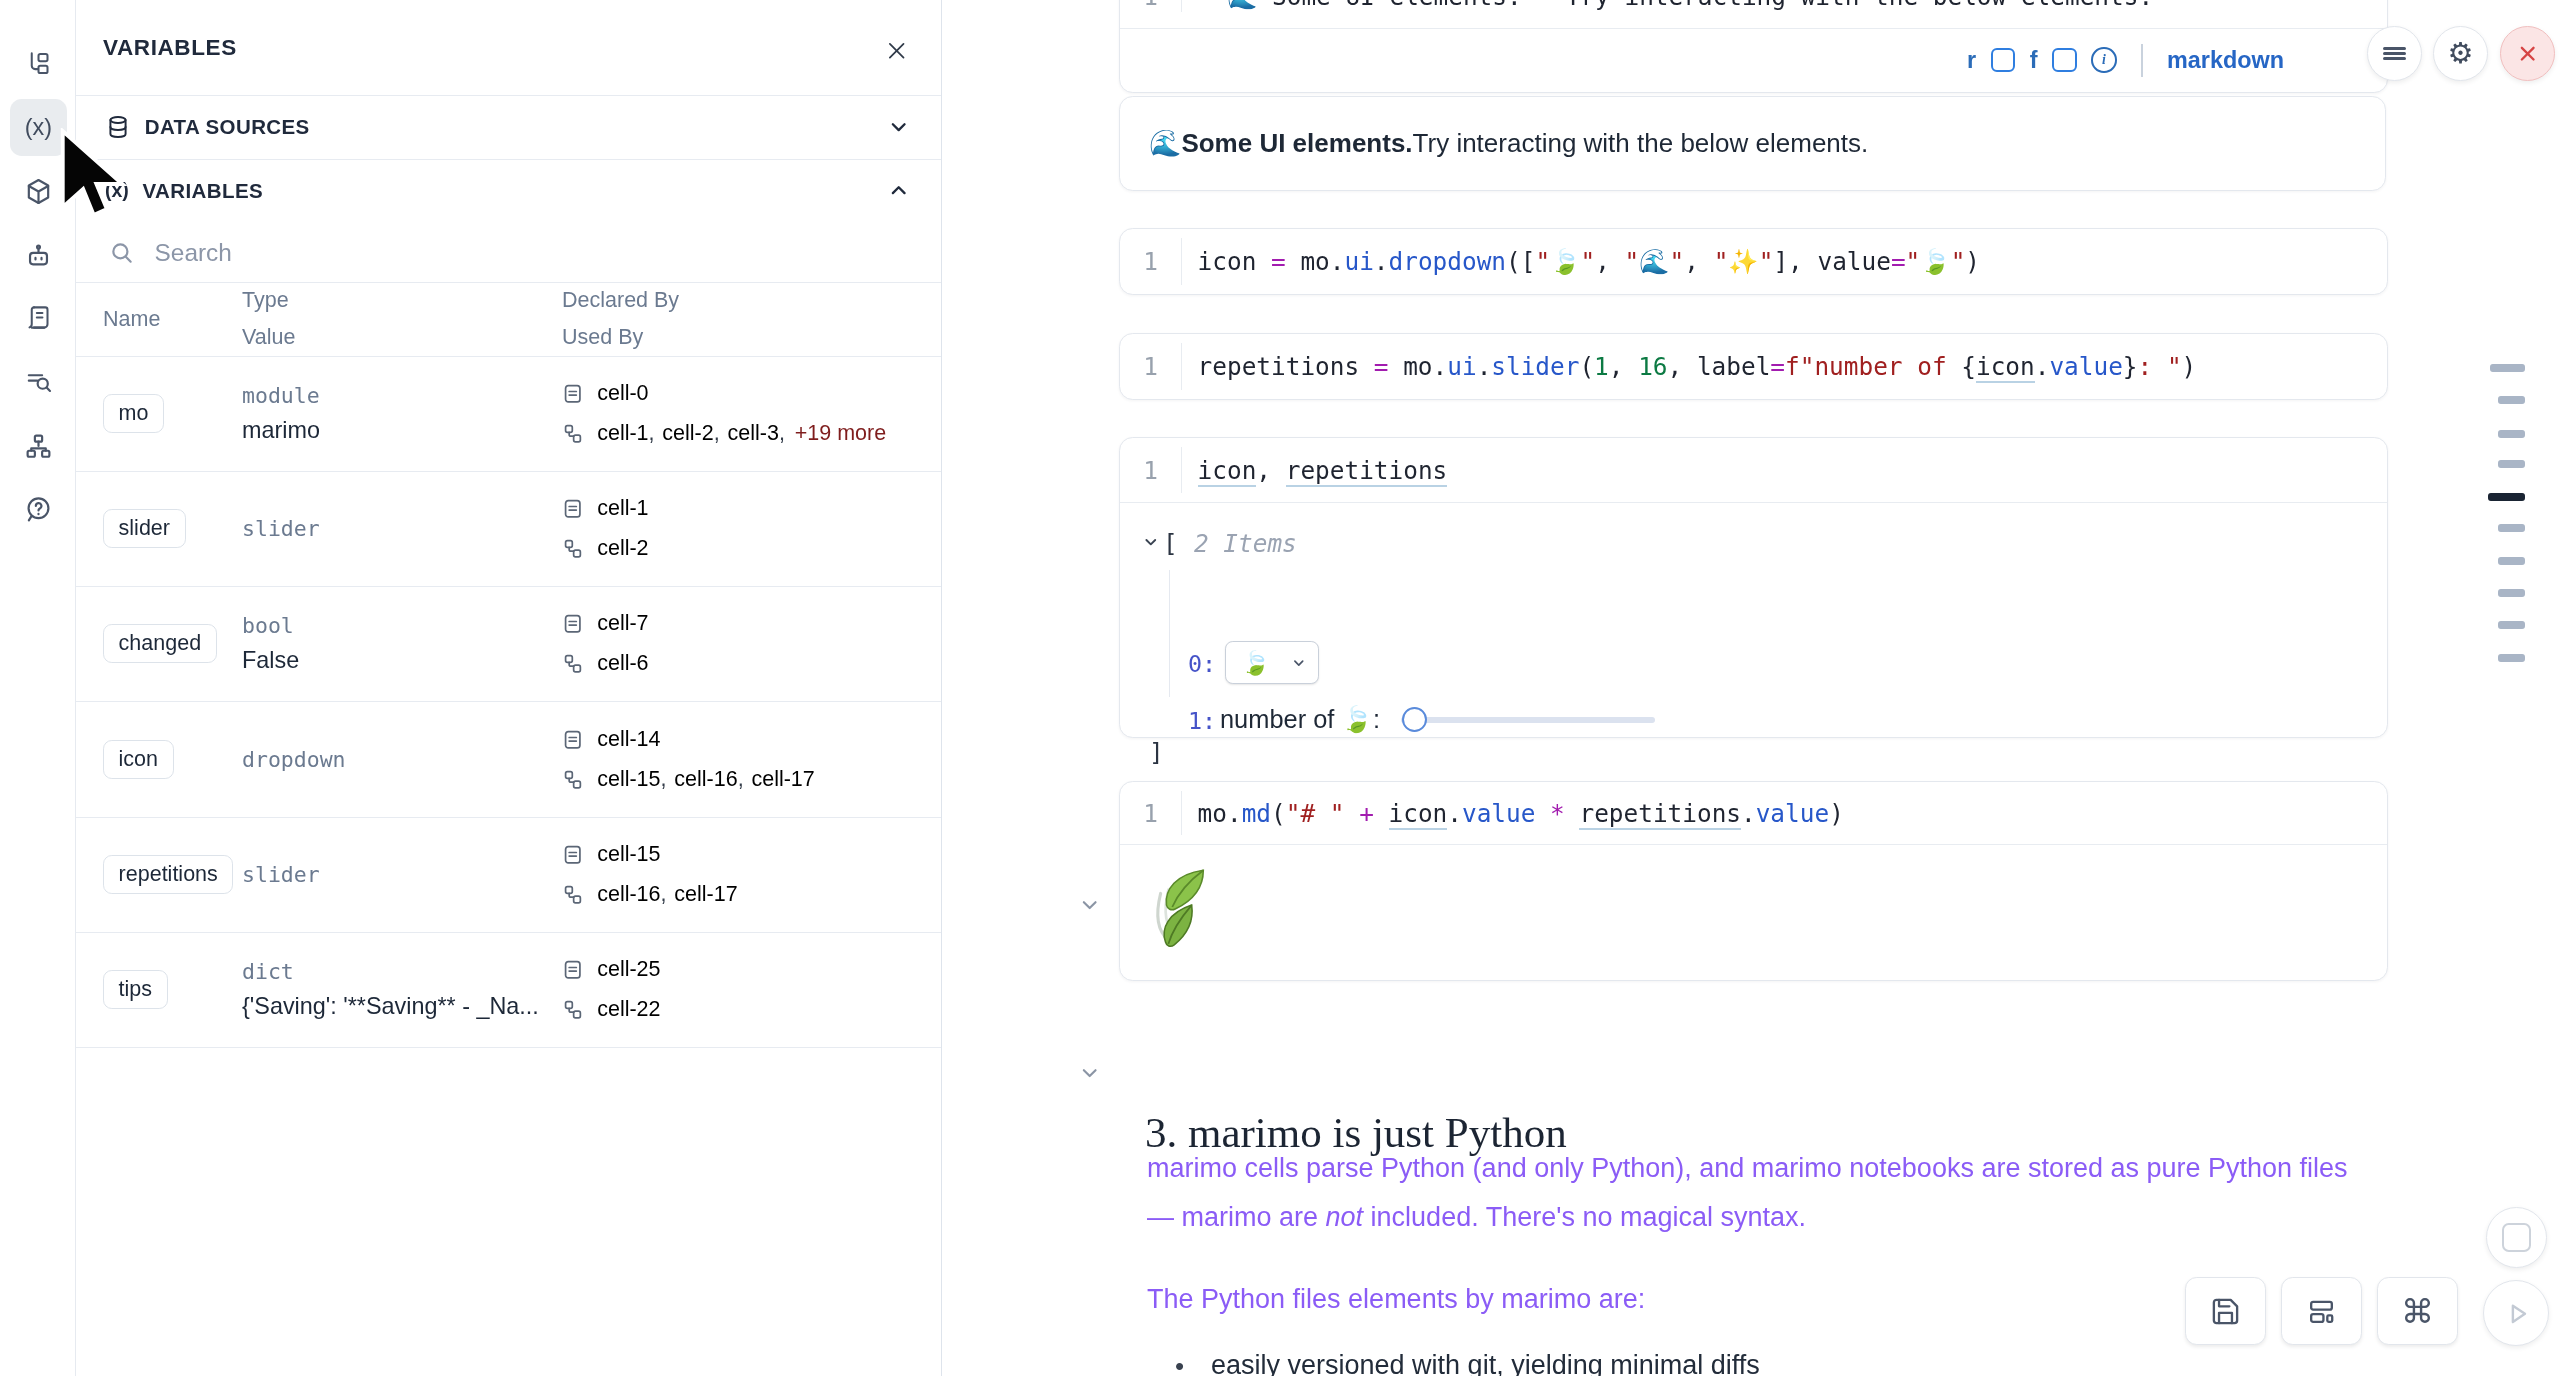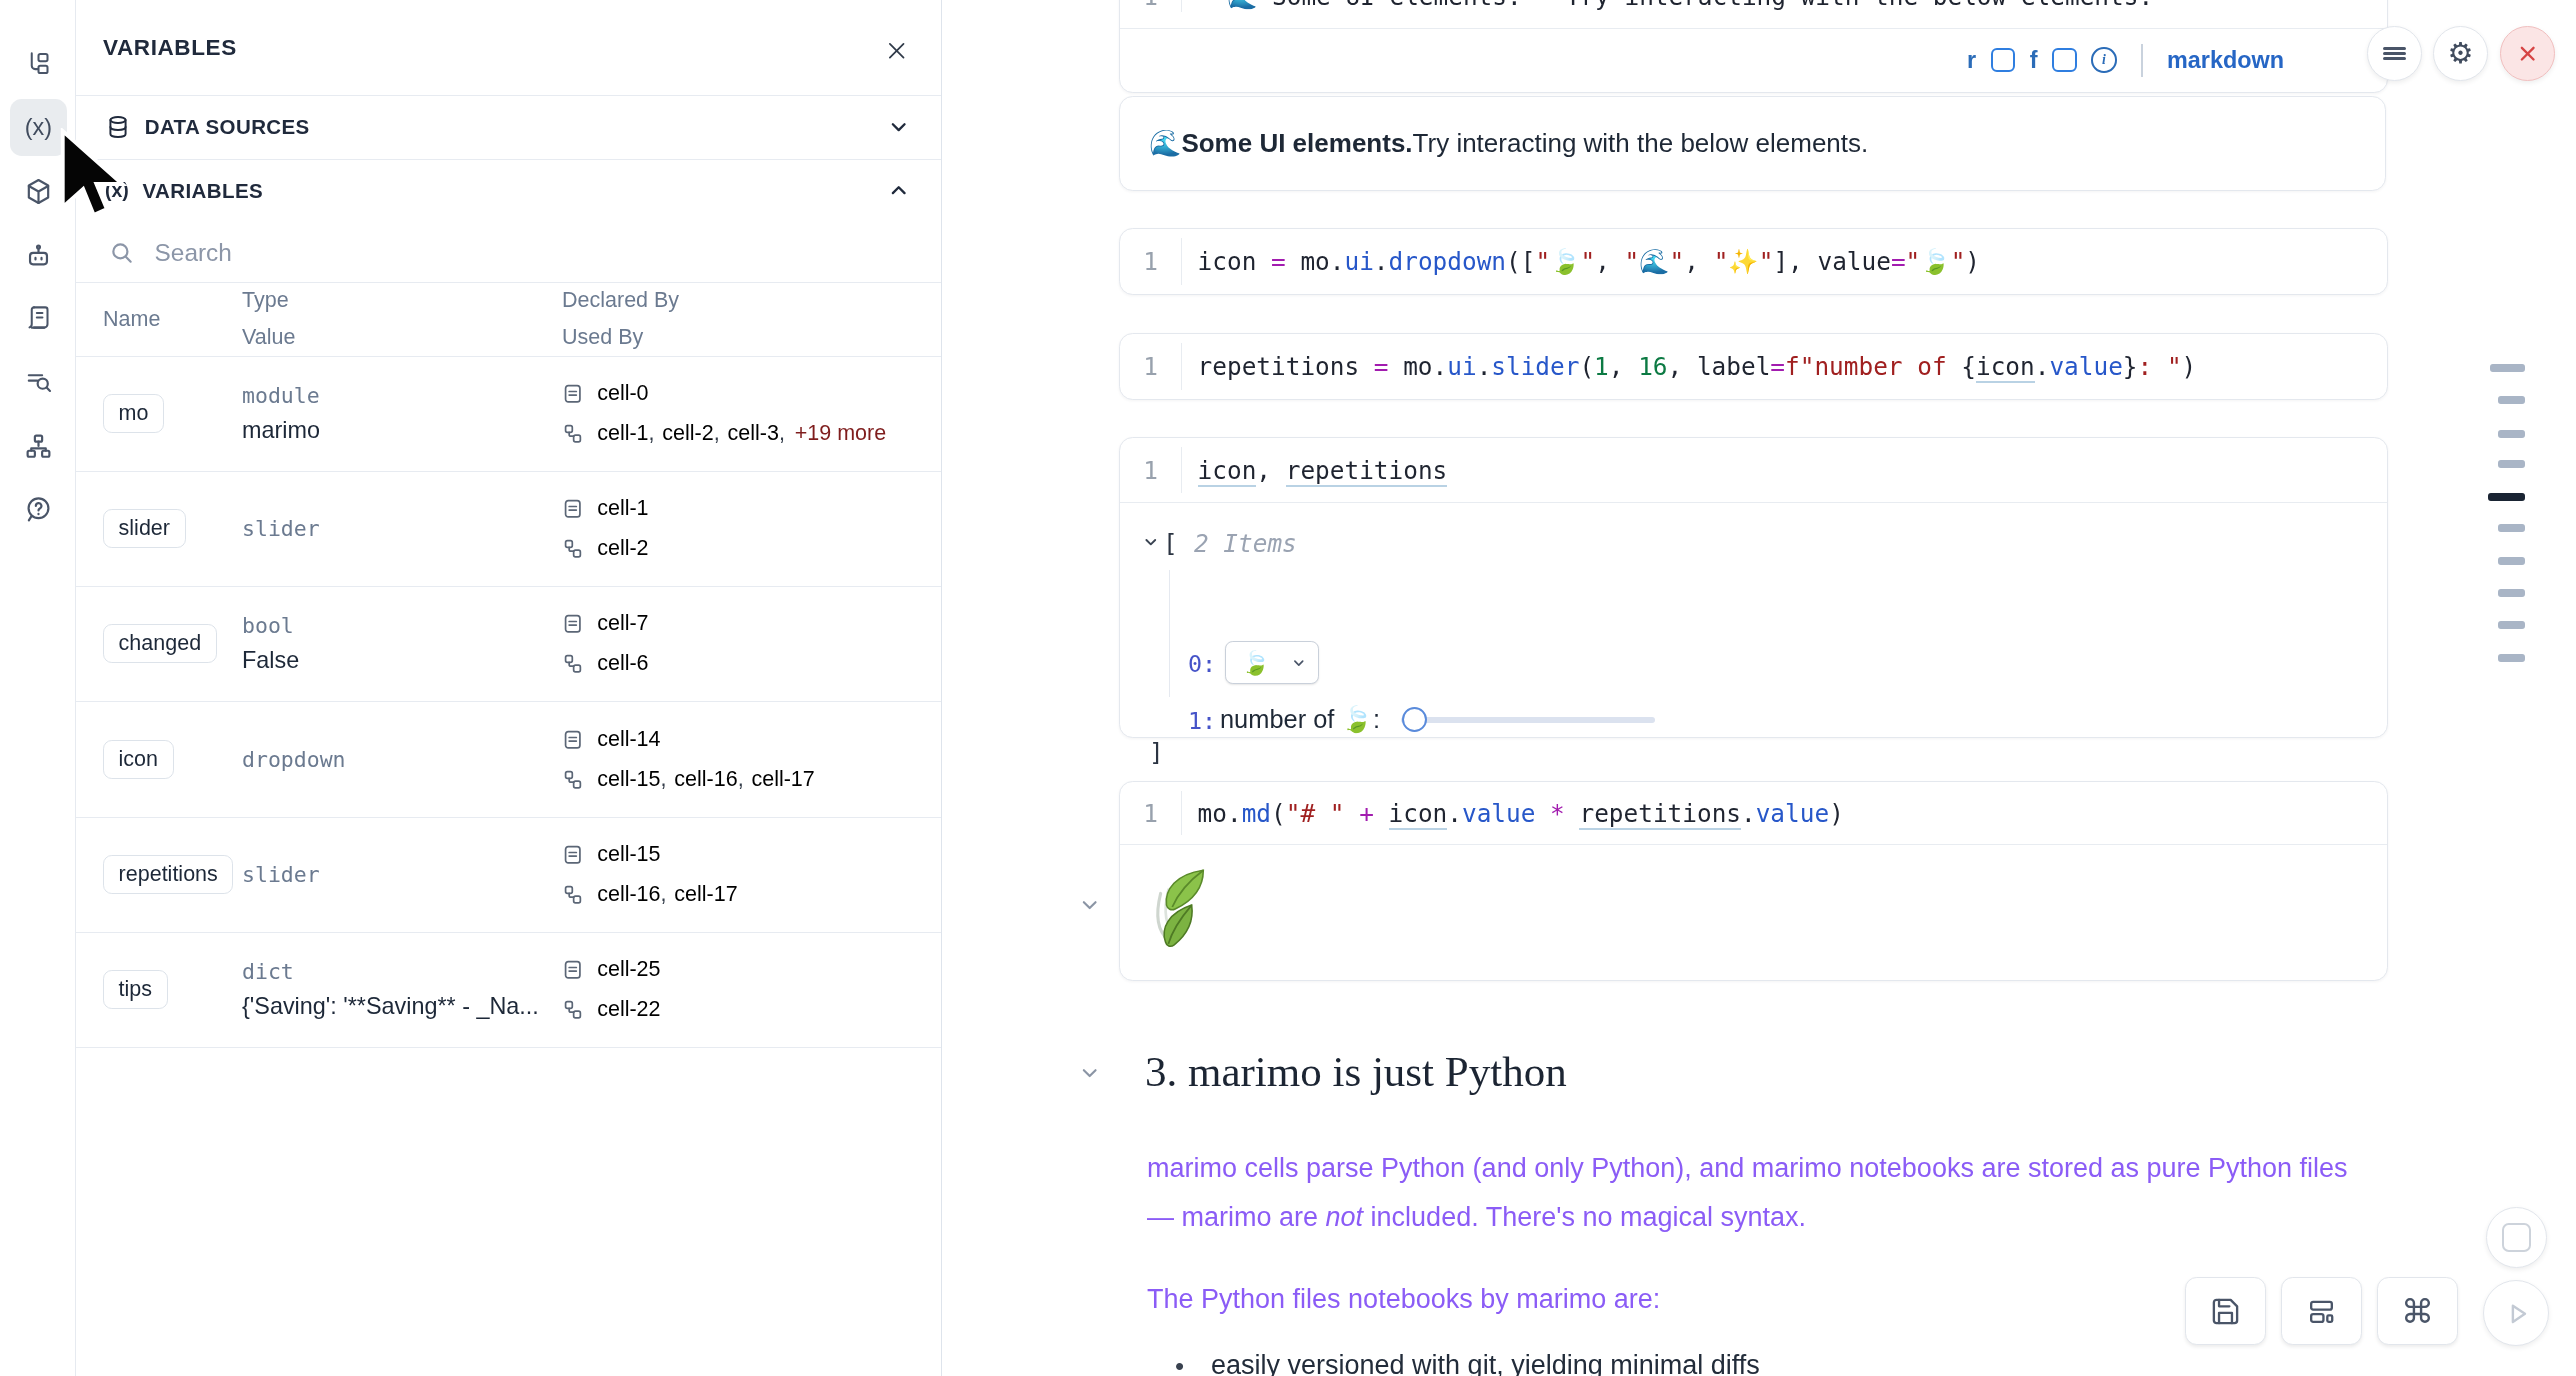--- a/index.html
+++ b/index.html
@@ -80,21 +80,21 @@
   .tree-items{font-family:"DejaVu Sans Mono",monospace;font-size:24.4px;color:#9aa3b2;font-style:italic}
   #dropdown-widget{position:absolute;left:105px;top:139px;width:94px;height:43px;border:1.5px solid #c9d0da;border-radius:7.8px;
       background:#fff;box-shadow:0 1px 2px rgba(0,0,0,.1);display:flex;align-items:center;justify-content:space-between;
       padding:0 11.7px 0 15.6px;box-sizing:border-box;font-size:23.4px}
   #slider-label{position:absolute;left:100px;top:202px;font-size:25.4px;color:#1e2836}
   #slider-track{position:absolute;left:281px;top:215px;width:254px;height:5.9px;background:#dbe2ef;border-radius:2.9px}
   #slider-thumb{position:absolute;left:282px;top:205px;width:25.4px;height:25.4px;border-radius:50%;background:#fff;
       border:2.9px solid #5a8bdb;box-sizing:border-box}
   .outchev{position:absolute;color:#8b95a5}
   
-  #heading3{position:absolute;left:1145px;top:1041px;font-family:"Liberation Serif","DejaVu Serif",serif;
+  #heading3{position:absolute;left:1145px;top:1102px;font-family:"Liberation Serif","DejaVu Serif",serif;
       font-size:43px;color:#1c2533;line-height:61px}
   .para{position:absolute;left:1147px;width:1221px;font-size:27px;line-height:49px;color:#8b5cf6}
   .bullet-dot{position:absolute;left:1175px;top:1351px;font-size:26px;color:#39424f}
   #bullet-text{position:absolute;left:1211px;top:1350px;font-size:27px;color:#222c3a}
   
   .circlebtn{position:absolute;width:55px;height:55px;border-radius:50%;background:#fff;border:1.5px solid #e2e6ec;
       box-shadow:0 2px 4.9px rgba(0,0,0,.07);display:flex;align-items:center;justify-content:center;box-sizing:border-box;z-index:30}
   #btn-shutdown{background:#fbe5e5;border-color:#f1bfbf}
   .hbar{width:23.4px;height:2.5px;background:#4a5568;border-radius:2px;margin:2.5px 0}
   .gear{font-size:29px;color:#414c5e;line-height:1}
@@ -491,21 +491,21 @@
         <path d="M6 9.5l6 6 6-6"></path>
       </svg>
   </span>
 
   <h2 id="heading3" style="margin:0;font-weight:400">3. marimo is just Python</h2>
 
   <p class="para" style="top:1144px;margin:0">
     <span>marimo cells parse Python (and only Python), and marimo notebooks are stored as pure Python files</span><br>
     <span>— marimo are </span><i>not</i><span> included. There's no magical syntax.</span>
   </p>
-  <p class="para" style="top:1275px;margin:0">The Python files notebooks by marimo are:</p>
+  <p class="para" style="top:1275px;margin:0">The Python files elements by marimo are:</p>
   <span class="bullet-dot">•</span>
   <span id="bullet-text">easily versioned with git, yielding minimal diffs</span>
 
   <div class="circlebtn" style="left:2367px;top:26px">
     <div>
         <div class="hbar"></div>
         <div class="hbar"></div>
         <div class="hbar"></div>
       </div>
   </div>

